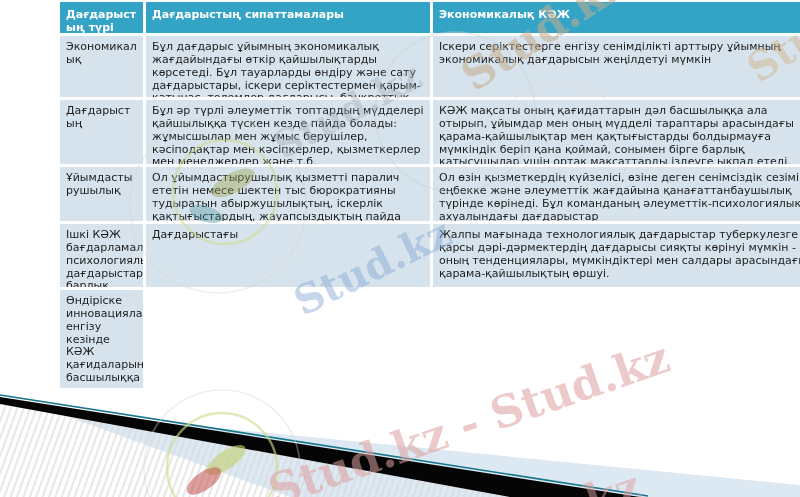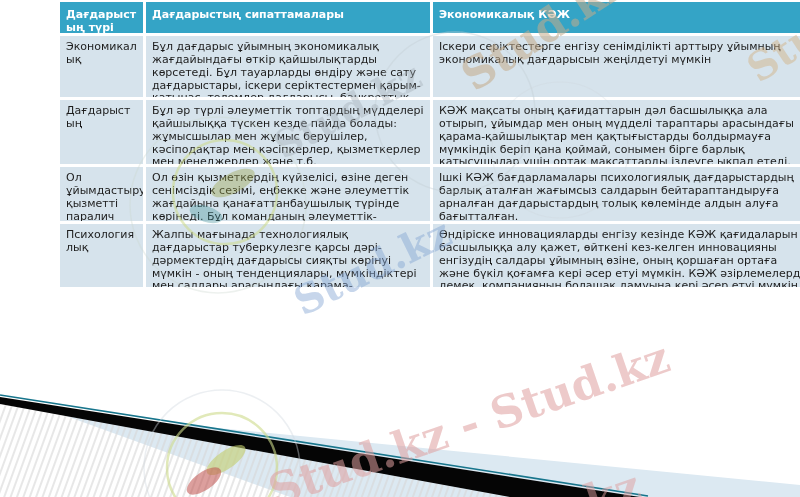--- a/index.html
+++ b/index.html
@@ -62,26 +62,27 @@
     <div class="cell head">Экономикалық КӘЖ</div>
 
     <div class="cell body type">Экономикалық</div>
     <div class="cell body desc">Бұл дағдарыс ұйымның экономикалық жағдайындағы өткір қайшылықтарды көрсетеді. Бұл тауарларды өндіру және сату дағдарыстары, іскери серіктестермен қарым-қатынас, төлемдер дағдарысы, банкроттық және т.б.</div>
     <div class="cell body csr">Іскери серіктестерге енгізу сенімділікті арттыру ұйымның экономикалық дағдарысын жеңілдетуі мүмкін</div>
 
     <div class="cell body type">Дағдарыстың</div>
     <div class="cell body desc">Бұл әр түрлі әлеуметтік топтардың мүдделері қайшылыққа түскен кезде пайда болады: жұмысшылар мен жұмыс берушілер, кәсіподақтар мен кәсіпкерлер, қызметкерлер мен менеджерлер және т.б.</div>
     <div class="cell body csr">КӘЖ мақсаты оның қағидаттарын дәл басшылыққа ала отырып, ұйымдар мен оның мүдделі тараптары арасындағы қарама-қайшылықтар мен қақтығыстарды болдырмауға мүмкіндік беріп қана қоймай, сонымен бірге барлық қатысушылар үшін ортақ мақсаттарды іздеуге ықпал етеді.</div>
 
+    <div class="cell body type">Ұйымдастырушылық</div>
     <div class="cell body desc">Ол ұйымдастырушылық қызметті паралич ететін немесе шектен тыс бюрократияны тудыратын абыржушылықтың, іскерлік қақтығыстардың, жауапсыздықтың пайда болуынан көрінеді</div>
 
     <div class="cell body desc">Ол өзін қызметкердің күйзелісі, өзіне деген сенімсіздік сезімі, еңбекке және әлеуметтік жағдайына қанағаттанбаушылық түрінде көрінеді. Бұл команданың әлеуметтік-психологиялық ахуалындағы дағдарыстар</div>
     <div class="cell body csr">Ішкі КӘЖ бағдарламалары психологиялық дағдарыстардың барлық аталған жағымсыз салдарын бейтараптандыруға арналған дағдарыстардың толық көлемінде алдын алуға бағытталған.</div>
 
-    <div class="cell body type">Психологиялық</div>
+    <div class="cell body type">Дағдарыстағы</div>
     <div class="cell body desc">Жалпы мағынада технологиялық дағдарыстар туберкулезге қарсы дәрі-дәрмектердің дағдарысы сияқты көрінуі мүмкін - оның тенденциялары, мүмкіндіктері мен салдары арасындағы қарама-қайшылықтың өршуі.</div>
     <div class="cell body csr">Өндіріске инновацияларды енгізу кезінде КӘЖ қағидаларын басшылыққа алу қажет, өйткені кез-келген инновацияны енгізудің салдары ұйымның өзіне, оның қоршаған ортаға және бүкіл қоғамға кері әсер етуі мүмкін. КӘЖ әзірлемелерді, демек, компанияның болашақ дамуына кері әсер етуі мүмкін инновацияларды жүзеге асыруға кедергі жасауы керек. КӘЖ кәсіпкер үшін тежегіштің рөлін атқаруы керек, ол ештеңе жасамас бұрын оның салдары туралы ойлануы керек</div>
   </div>
 
   <div class="wm-layer">
     <svg class="svg-abs" width="800" height="497" viewBox="0 0 800 497">
 
       <circle cx="455" cy="112" r="80" fill="none" stroke="#c6d0d8" stroke-width="1.5" opacity="0.45"></circle>
       <circle cx="560" cy="150" r="68" fill="none" stroke="#ccd5dc" stroke-width="1.2" opacity="0.3"></circle>
 

